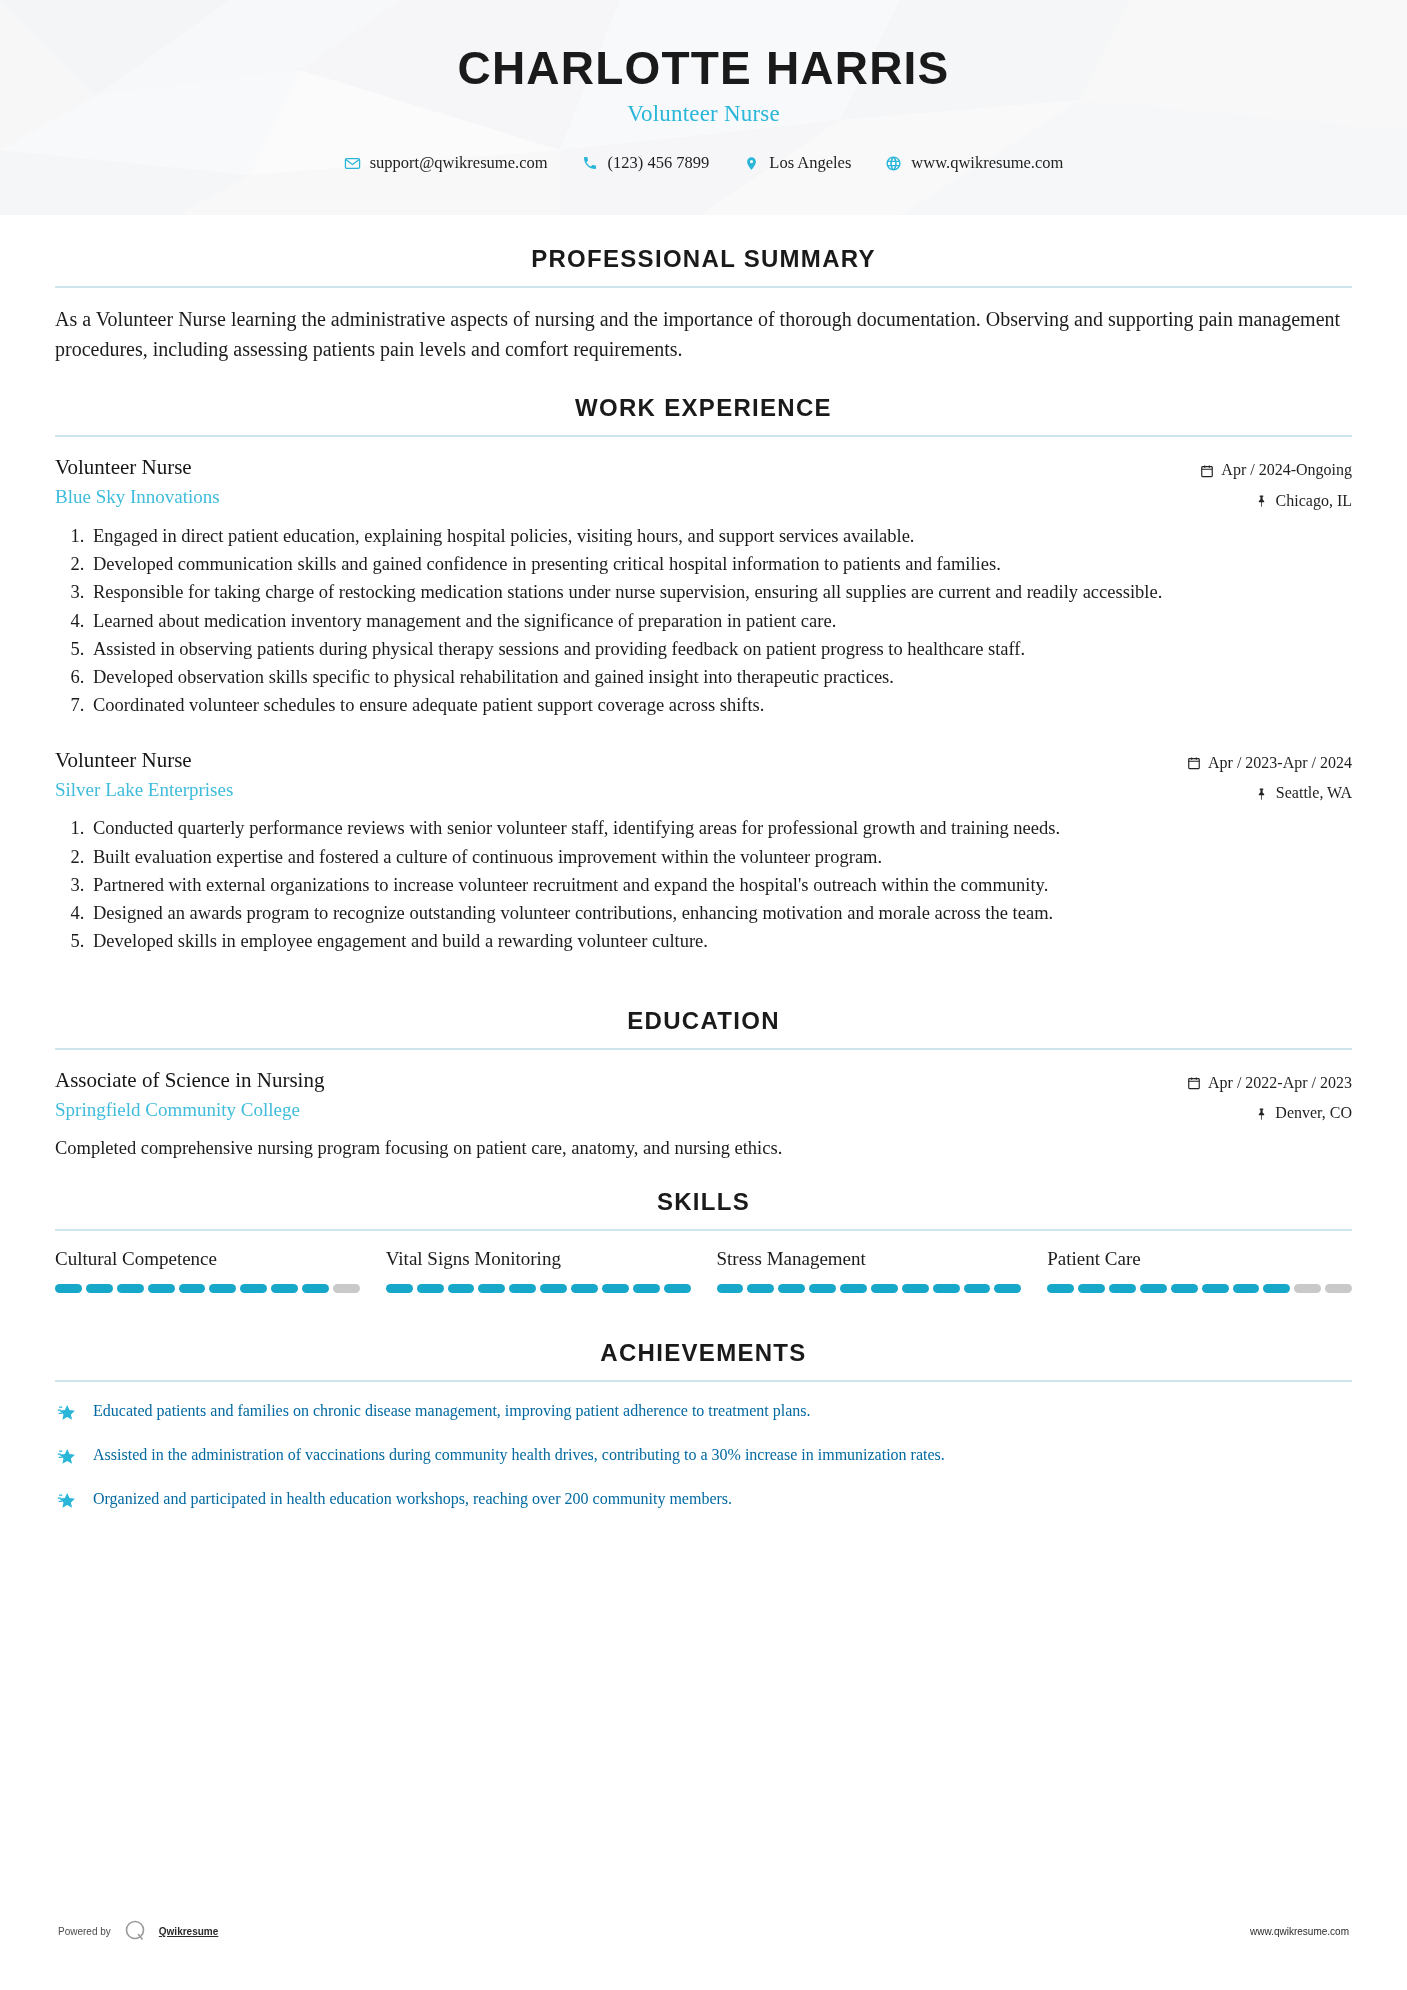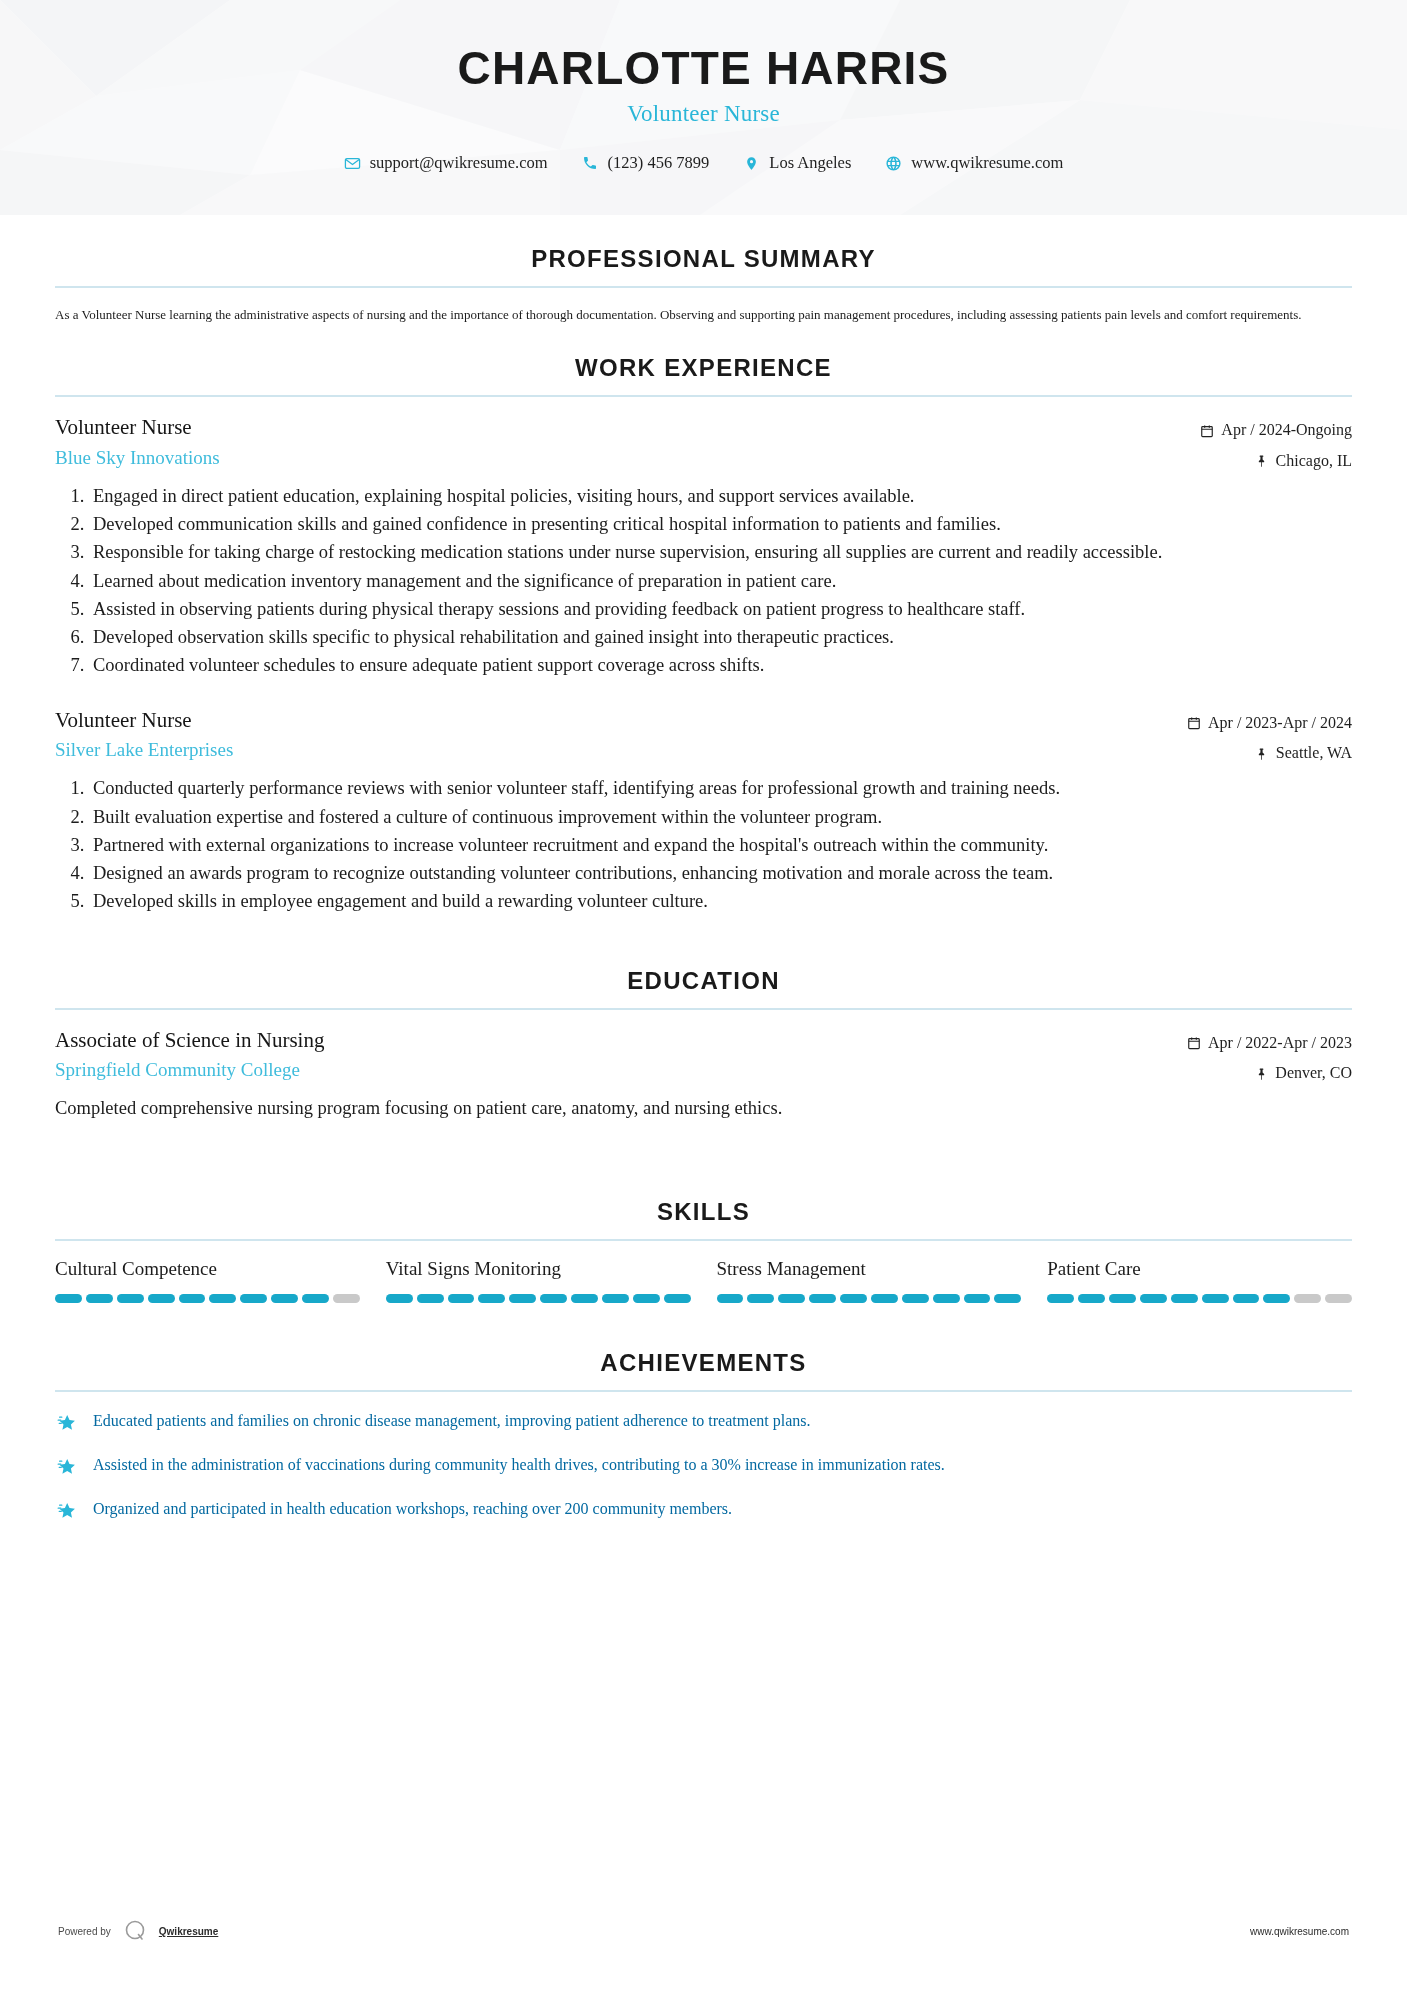--- a/index.html
+++ b/index.html
@@ -100,21 +100,21 @@
     color: #1a1a1a;
     margin: 0 0 13px 0;
   }
   .rule {
     height: 2px;
     width: 100%;
     background: #cfe5ee;
     margin-bottom: 17px;
   }
   .summary-text {
-    font-size: 13px;
+    font-size: 20px;
     line-height: 1.48;
     color: #1c1c1c;
     text-align: left;
   }
 
   
   .entry { margin-bottom: 10px; }
   .entry-head {
     display: flex;
     justify-content: space-between;
@@ -427,21 +427,21 @@
                 </svg>
               </span>
               <span>Denver, CO</span>
             </div>
           </div>
         </div>
         <div class="edu-desc">Completed comprehensive nursing program focusing on patient care, anatomy, and nursing ethics.</div>
       </div>
     </div>
 
-    <div class="section" style="margin-top:76px;">
+    <div class="section" style="margin-top:26px;">
       <div class="section-title">SKILLS</div>
       <div class="rule"></div>
       <div class="skills-grid">
         <div>
           <div class="skill-name">Cultural Competence</div>
           <div class="skill-bar">
               <span class="seg on"></span>
               <span class="seg on"></span>
               <span class="seg on"></span>
               <span class="seg on"></span>

